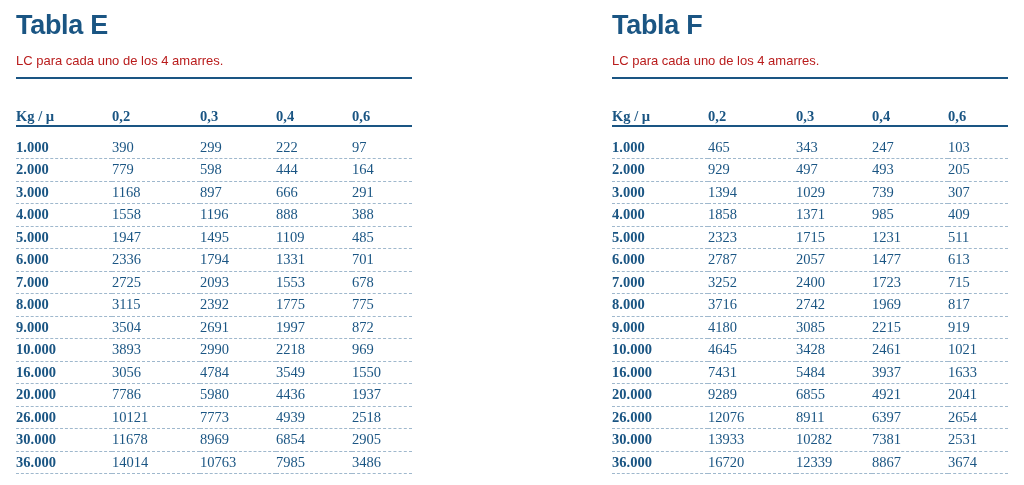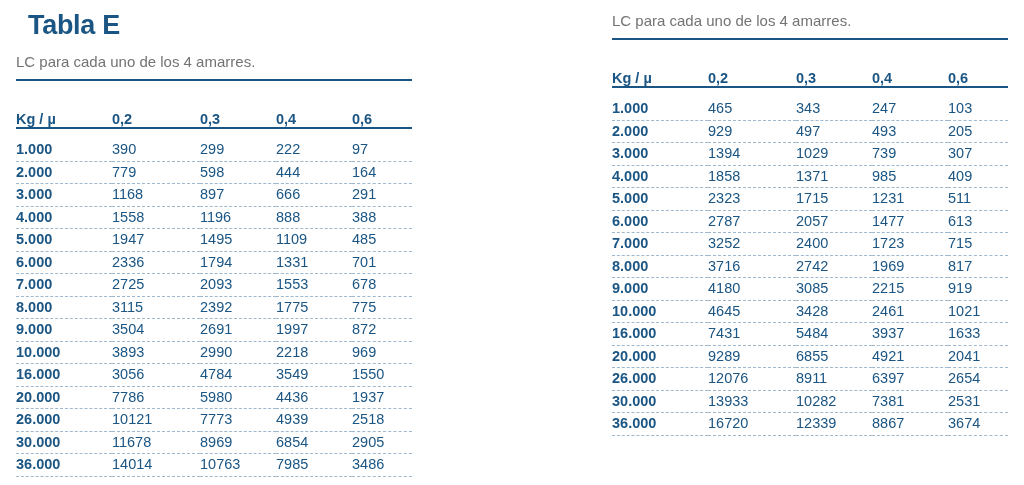--- a/index.html
+++ b/index.html
@@ -28,39 +28,40 @@
   }
   .table-block.right {
     padding-left: 100px;
     padding-right: 10px;
   }
   .tbl-title {
     font-size: 27px;
     font-weight: bold;
     color: #1a5583;
     letter-spacing: -0.3px;
-    margin: 0 0 14px 12px;
+    margin: 0 0 14px 0;
     line-height: 1;
   }
   .tbl-subtitle {
-    font-size: 15px;
-    color: #737373;
+    font-size: 13px;
+    color: #b91c1c;
     margin: 0 0 8px 0;
     line-height: 1.2;
   }
   .rule {
     border: 0;
     border-top: 2px solid #1a5583;
     margin: 0;
     width: 396px;
   }
   table.grid {
     border-collapse: collapse;
     width: 396px;
     table-layout: fixed;
+    font-family: Liberation Serif, serif;
   }
   table.grid th,
   table.grid td {
     padding: 0;
     text-align: left;
     vertical-align: bottom;
   }
   .hdr-row th {
     font-size: 14.5px;
     font-weight: bold;
@@ -235,20 +236,21 @@
           <td>14014</td>
           <td>10763</td>
           <td>7985</td>
           <td>3486</td>
         </tr>
       </tbody>
     </table>
   </div>
 
   <div class="table-block right">
+    <div class="tbl-title">Tabla F</div>
     <div class="tbl-subtitle">LC para cada uno de los 4 amarres.</div>
     <hr class="rule">
     <table class="grid">
       <colgroup>
         <col class="c0">
           <col class="c1">
           <col class="c2">
           <col class="c3">
           <col class="c4">
       </colgroup>

